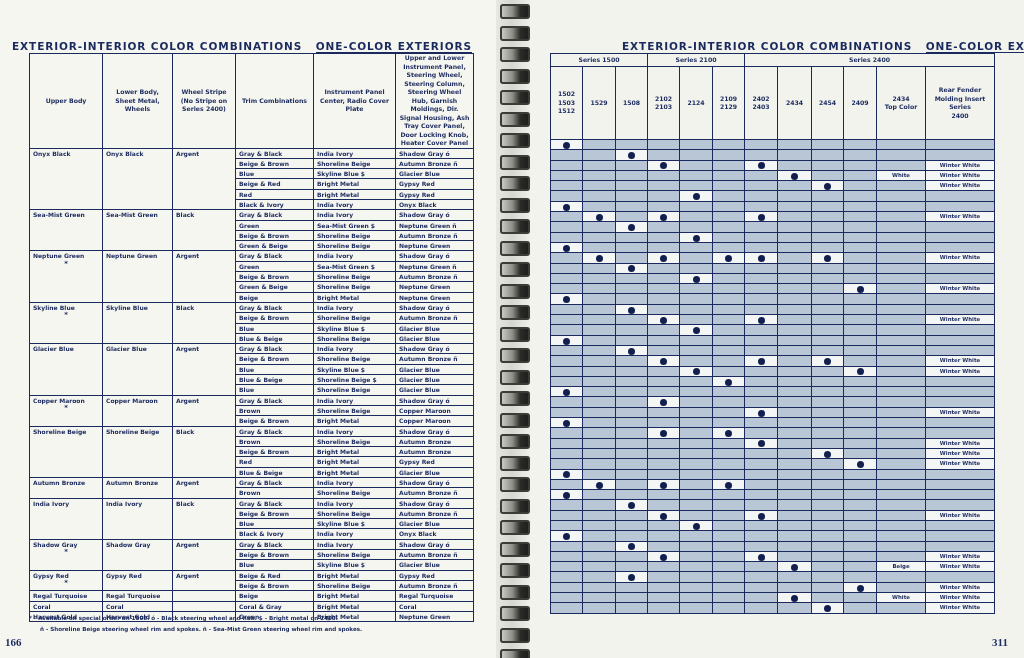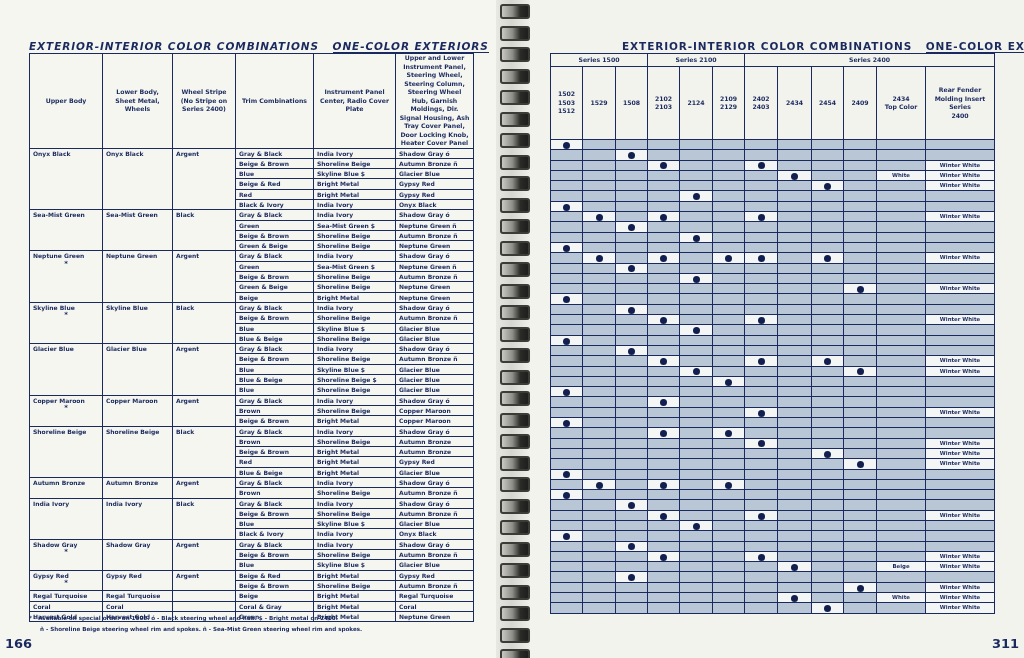--- a/index.html
+++ b/index.html
@@ -17,31 +17,31 @@
   .lt tr.gend td{border-bottom:1.6px solid #1b2a5e;}
   .star{display:block;text-align:center;font-size:7px;line-height:7px;}
   .rt{left:550px;top:53px;width:444px;}
   .rt td{background:#b9c6d6;padding:0;text-align:center;position:relative;}
   .rt td.hl{background:#f4f6f6;}
   .rt tr.gend td{border-bottom:1.6px solid #1b2a5e;}
   .dot{display:inline-block;width:7px;height:7px;border-radius:50%;background:#13204f;vertical-align:middle;}
   .rt td.txt{font-size:5.4px;}
   .rt th{background:#f3f3ee;}
   .footnote{position:absolute;left:29px;font-size:5.6px;font-weight:bold;white-space:nowrap;}
-  .pnum{position:absolute;font-size:13px;font-weight:bold;}
+  .pnum{position:absolute;font-size:11px;font-weight:bold;font-family:Liberation Serif, serif;}
   .spiral{position:absolute;left:496px;top:0;width:34px;height:658px;background:linear-gradient(90deg,#e9e9e4 0%,#d6d6d0 45%,#f0f0ea 100%);}
   .coil{position:absolute;left:4px;width:26px;height:11px;border:2px solid #3b3b38;border-radius:3px;background:linear-gradient(90deg,#c9c9c2,#8e8e88 40%,#2b2b28 70%,#1e1e1c);}
 </style>
 </head>
 <body>
 
 <div class="page left"></div>
 <div class="page right"></div>
 
-<div class="title" style="left:29px;font-style:italic;">
+<div class="title" style="left:12px;">
   <span>EXTERIOR-INTERIOR COLOR COMBINATIONS</span>&nbsp;&nbsp;&nbsp;<span class="u">ONE-COLOR EXTERIORS</span>
 </div>
 <div class="title" style="left:622px;">
   <span>EXTERIOR-INTERIOR COLOR COMBINATIONS</span>&nbsp;&nbsp;&nbsp;<span class="u">ONE-COLOR EXTERIORS</span>
 </div>
 
 <table class="lt" id="lt">
   <colgroup>
       <col style="width:73px">
       <col style="width:70px">

